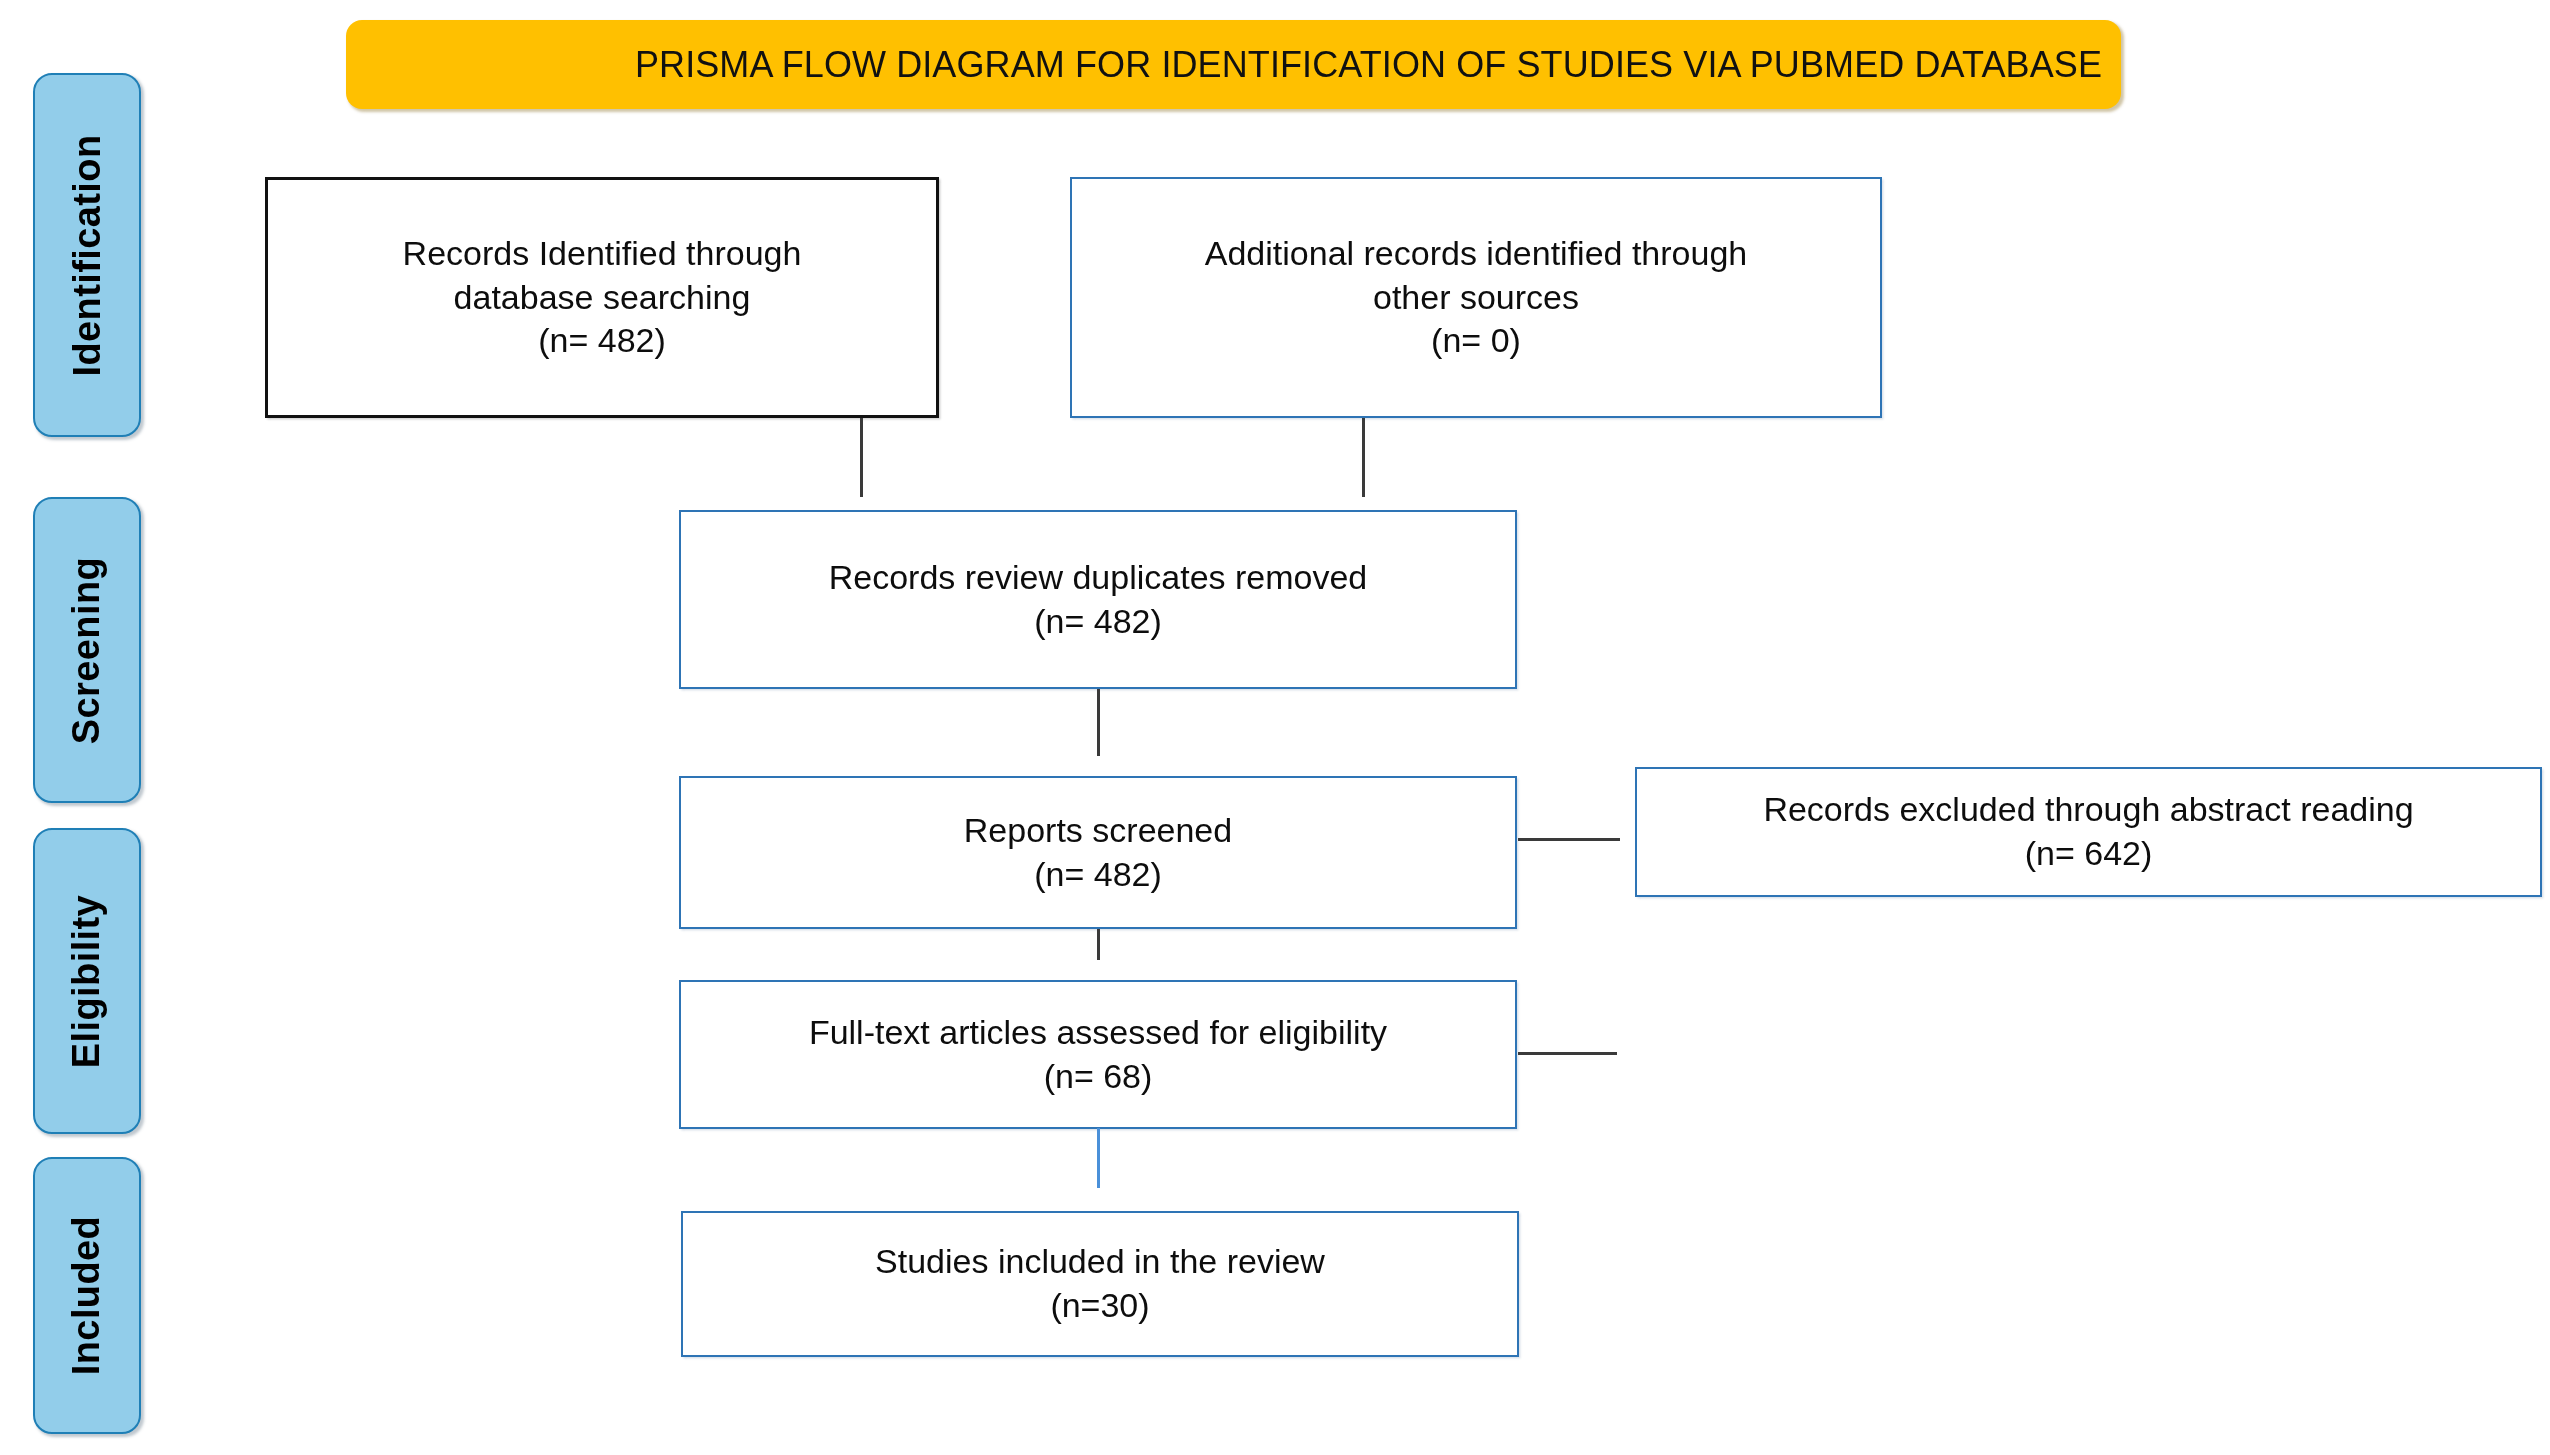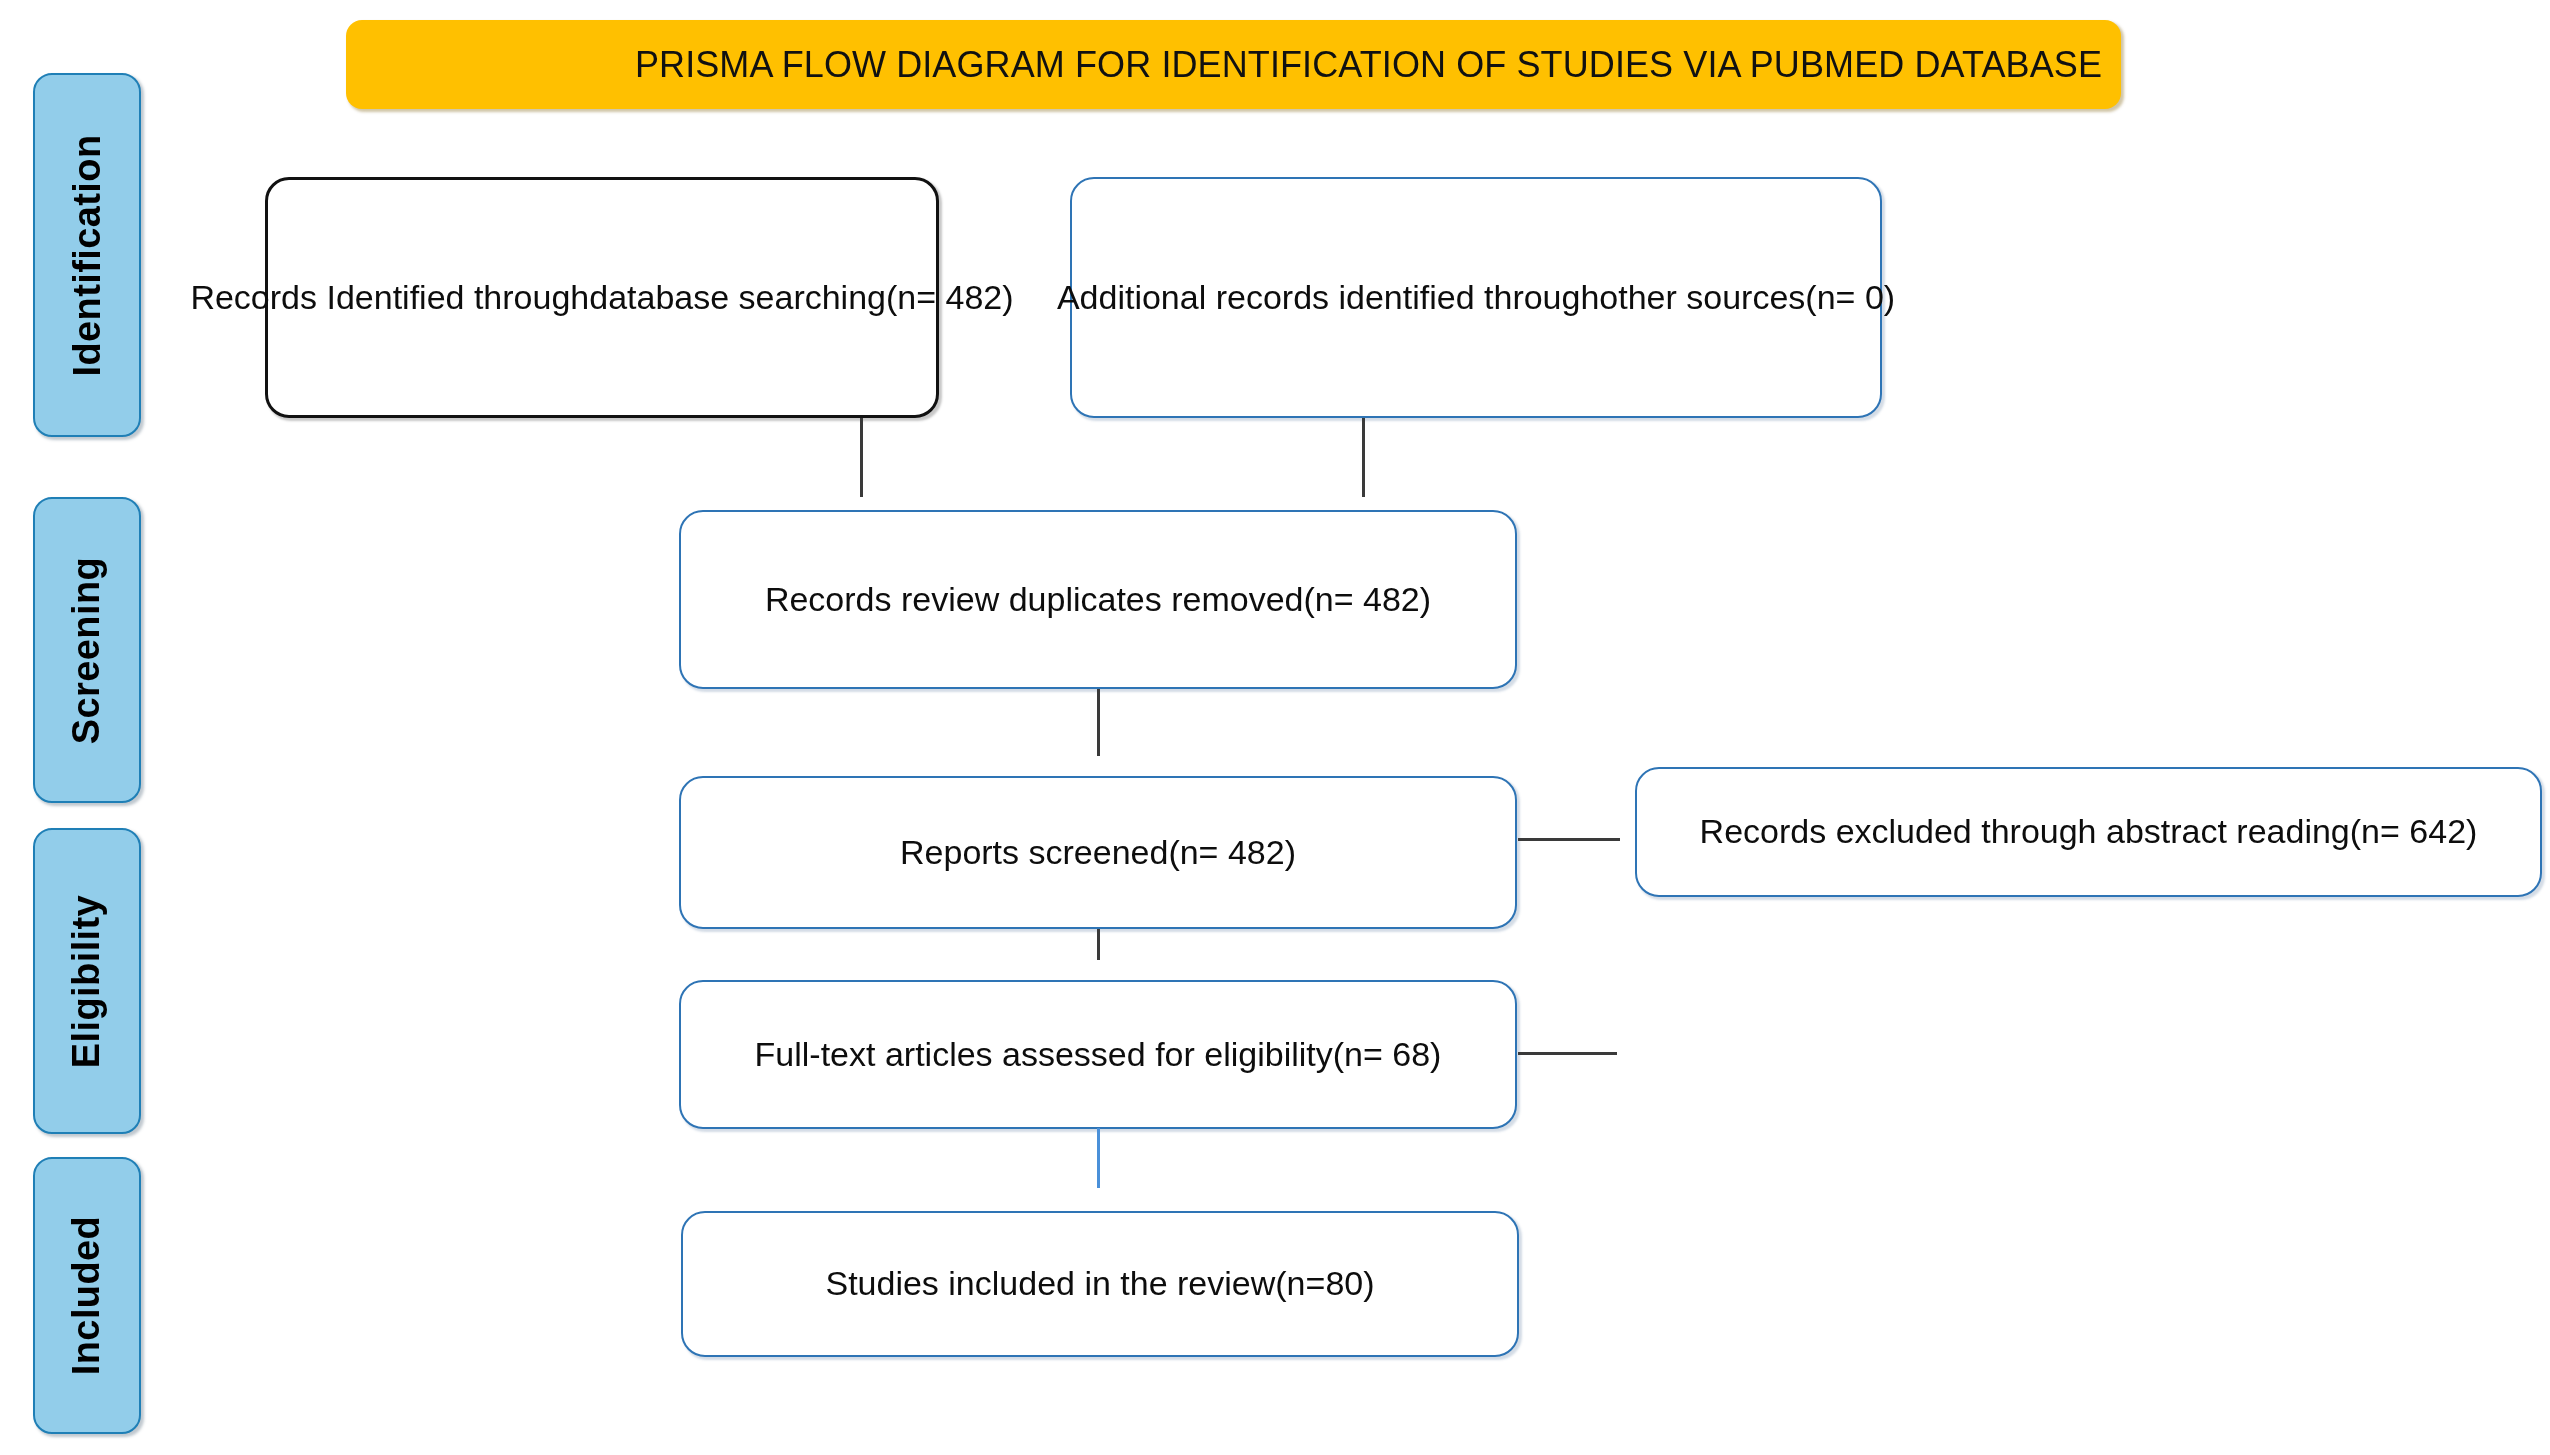--- a/index.html
+++ b/index.html
@@ -67,25 +67,24 @@
   #stage-screening      { left: 33px;  top: 497px;  width: 108px; height: 306px; }
   #stage-eligibility    { left: 33px;  top: 828px; width: 108px; height: 306px; }
   #stage-included       { left: 33px;  top: 1157px; width: 108px; height: 277px; }
 
   
   .flow-box {
     position: absolute;
     background: #ffffff;
     box-sizing: border-box;
     display: flex;
-    flex-direction: row;
+    flex-direction: column;
     align-items: center;
     justify-content: center;
     text-align: center;
-    border-radius: 24px;
   }
   .flow-box .line {
     font-size: 34px;
     color: #0d0d0d;
     line-height: 1.28;
     white-space: nowrap;
   }
   .border-black { border: 3.6px solid #111111; box-shadow: 2.2px 2.2px 2.2px rgba(0,0,0,0.22); }
   .border-blue  { border: 2.9px solid #2E74B5; box-shadow: 2.2px 2.2px 2.2px rgba(40,80,130,0.20); }
 
@@ -181,21 +180,21 @@
   </div>
 
   <div class="flow-box border-blue" id="box-fulltext">
     <div class="line">Full-text articles assessed for eligibility</div>
     <div class="line">(n= 68)</div>
   </div>
 
 
   <div class="flow-box border-blue" id="box-included">
     <div class="line">Studies included in the review</div>
-    <div class="line">(n=80)</div>
+    <div class="line">(n=30)</div>
   </div>
 
   <div class="connector">
     <div class="v-line dark" style="left:860px; top:418px; height:79px;"></div>
     <div class="arrow-down dark-head" style="left:849px; top:491px;"></div>
   </div>
 
   <div class="connector">
     <div class="v-line dark" style="left:1362px; top:418px; height:79px;"></div>
     <div class="arrow-down dark-head" style="left:1351px; top:491px;"></div>

